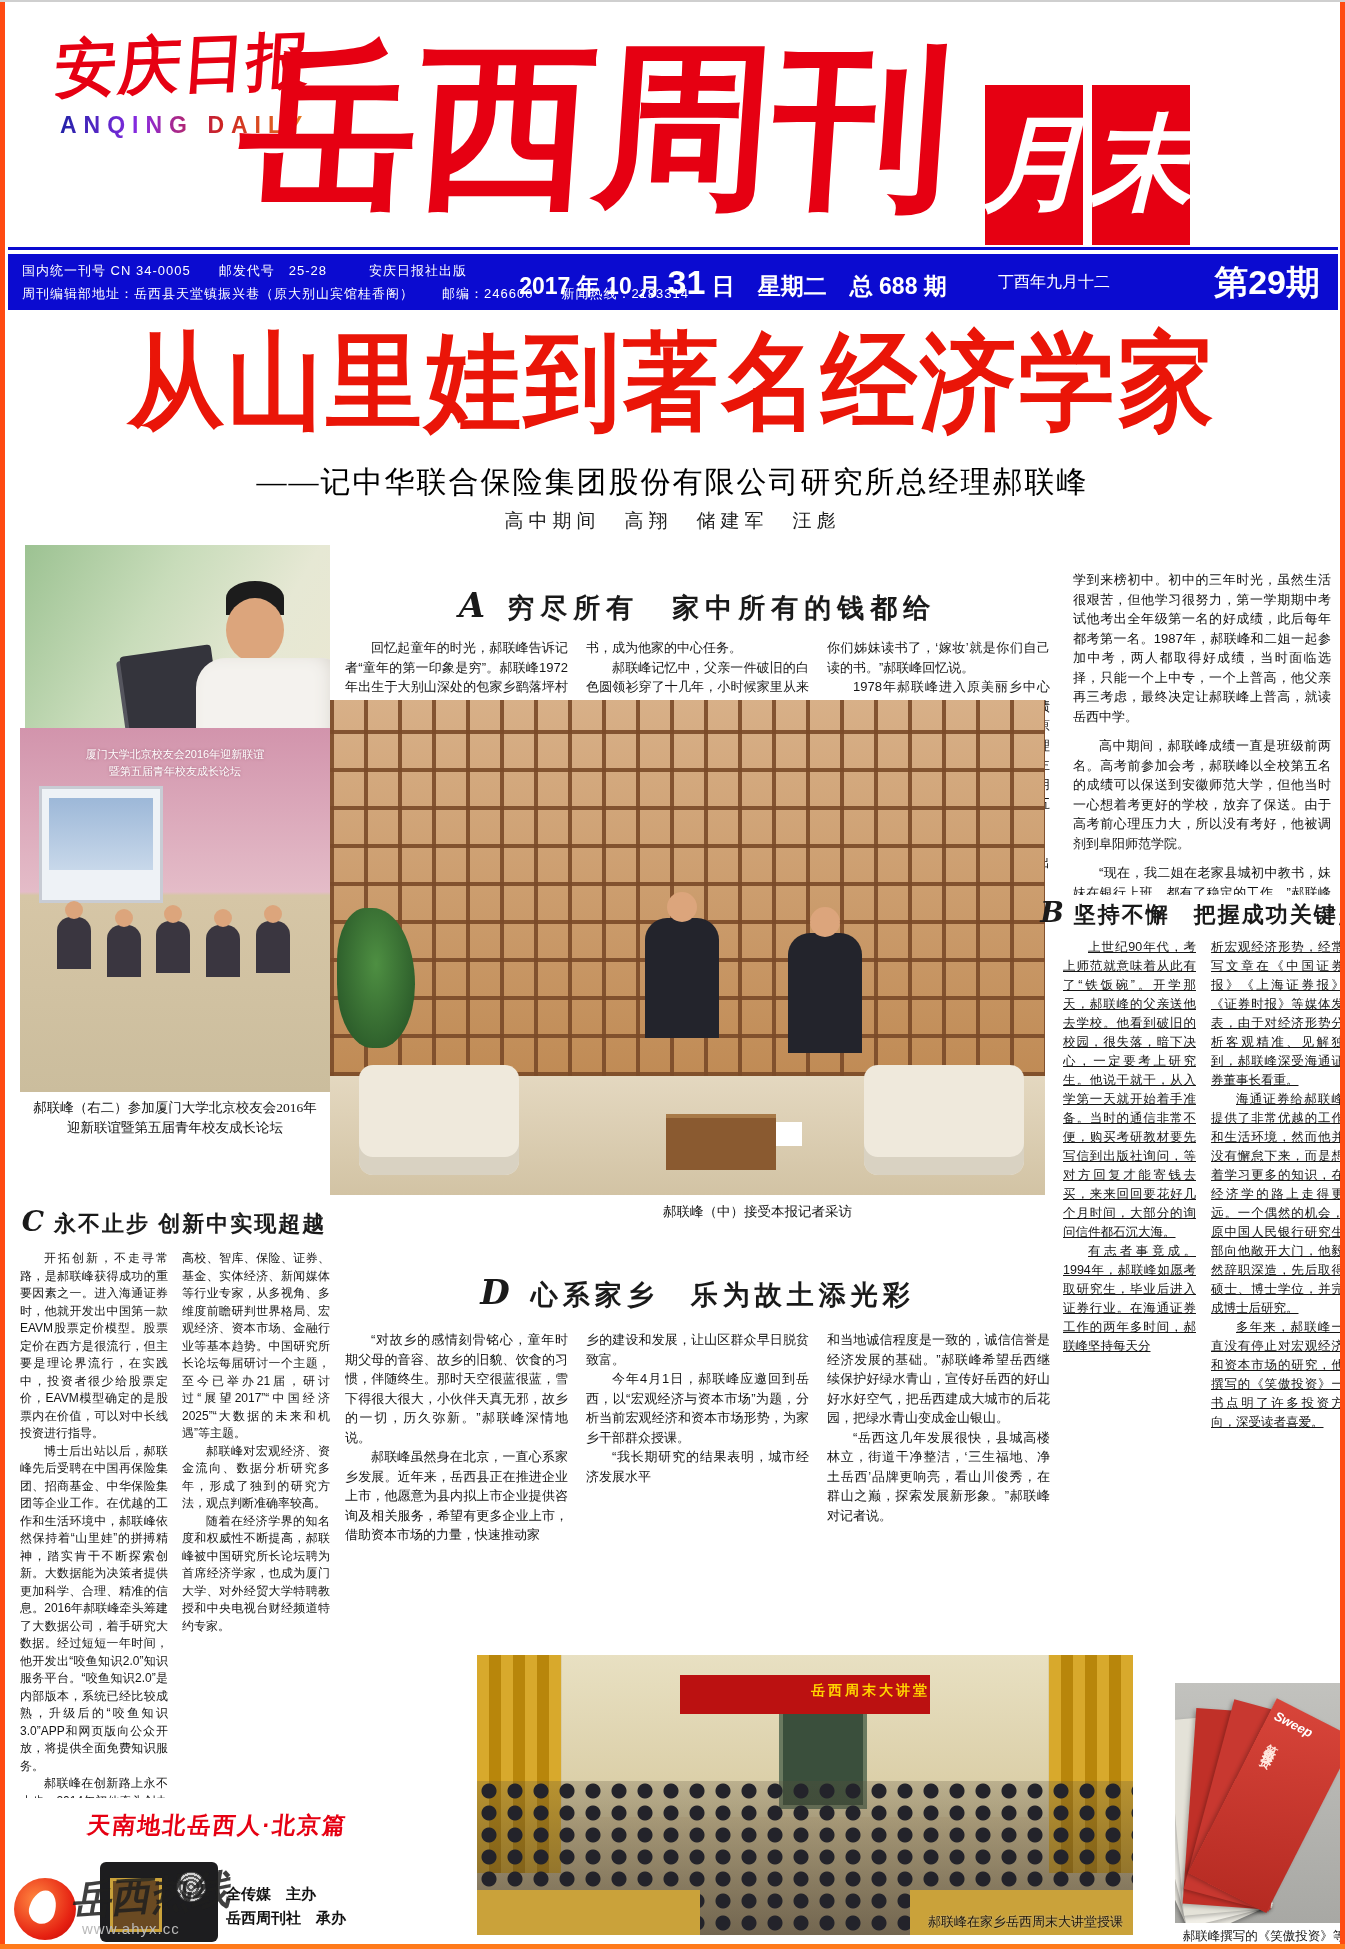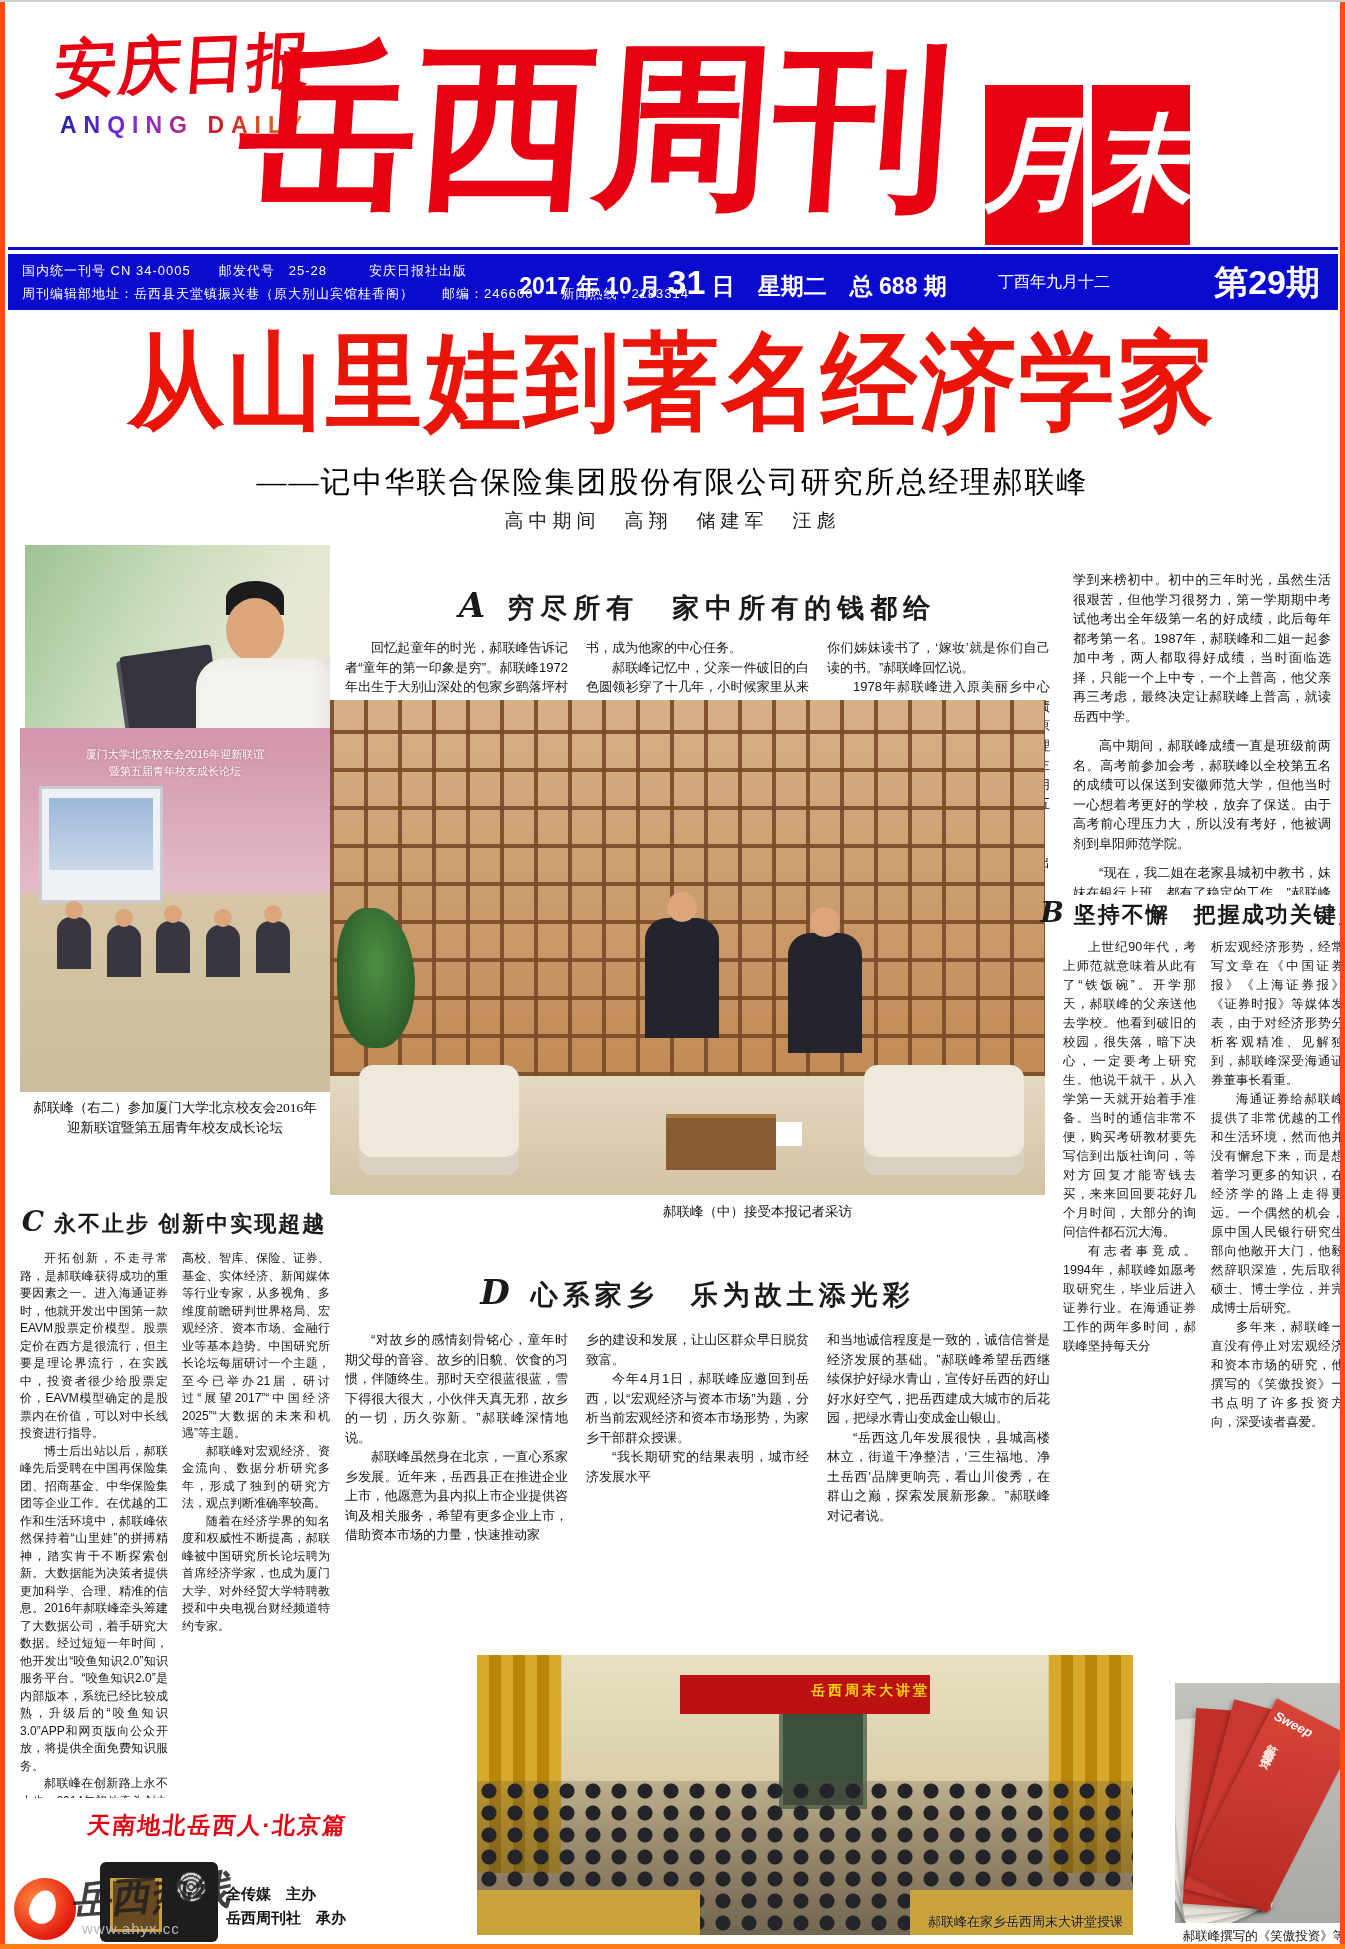--- a/index.html
+++ b/index.html
@@ -64,21 +64,21 @@
   #sec-a-head .script-letter{font-size:34px;}
   #sec-a-cols{left:345px;top:638px;width:705px;height:340px;gap:18px;}
   #sec-a-cols .body-col{width:223px;height:340px;font-size:13px;line-height:19.5px;}
   
   #sec-a-cont{position:absolute;left:1063px;top:560px;width:278px;height:335px;overflow:hidden;
       font-size:13px;line-height:19.5px;text-align:justify;}
   #sec-a-cont p{margin:10px;text-indent:2em;} #sec-a-cont p:first-child{text-indent:0;}
   #sec-b-head{left:1058px;top:896px;width:286px;font-size:22px;letter-spacing:2px;}
   #sec-b-head .script-letter{font-size:28px;margin-right:8px;}
   #sec-b-cols{left:1063px;top:938px;width:281px;height:742px;gap:15px;}
-  #sec-b-cols .body-col{width:133px;height:742px;font-size:12.5px;line-height:19px;}
+  #sec-b-cols .body-col{width:133px;height:742px;font-size:12.5px;line-height:19px;text-decoration:underline;}
 
   
   #sec-c-head{left:16px;top:1205px;width:316px;font-size:22px;letter-spacing:2px;}
   #sec-c-head .script-letter{font-size:28px;margin-right:8px;}
   #sec-c-cols{left:20px;top:1250px;width:310px;height:548px;gap:14px;}
   #sec-c-cols .body-col{width:148px;height:548px;font-size:12px;line-height:17.5px;}
 
   
   #sec-d-head{left:345px;top:1272px;width:705px;font-size:27px;letter-spacing:5px;}
   #sec-d-head .script-letter{font-size:34px;}

